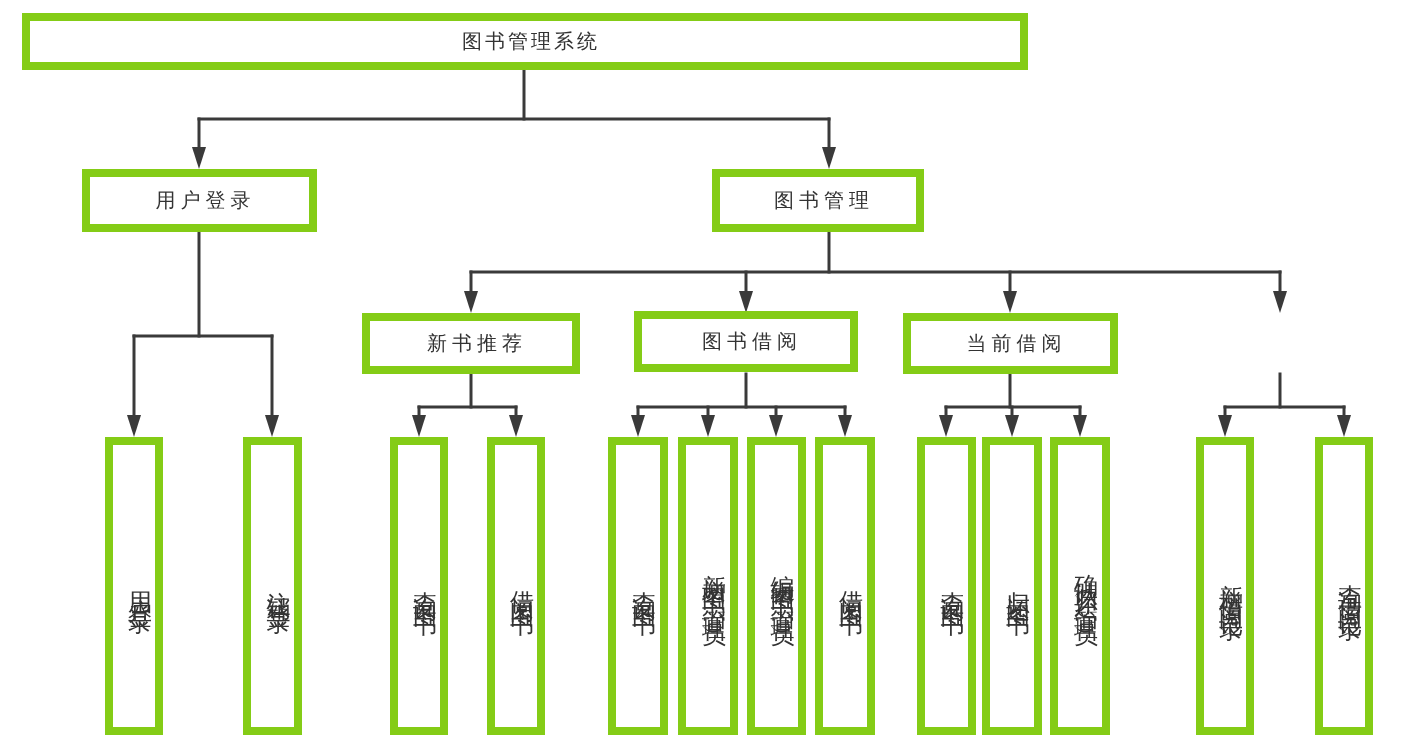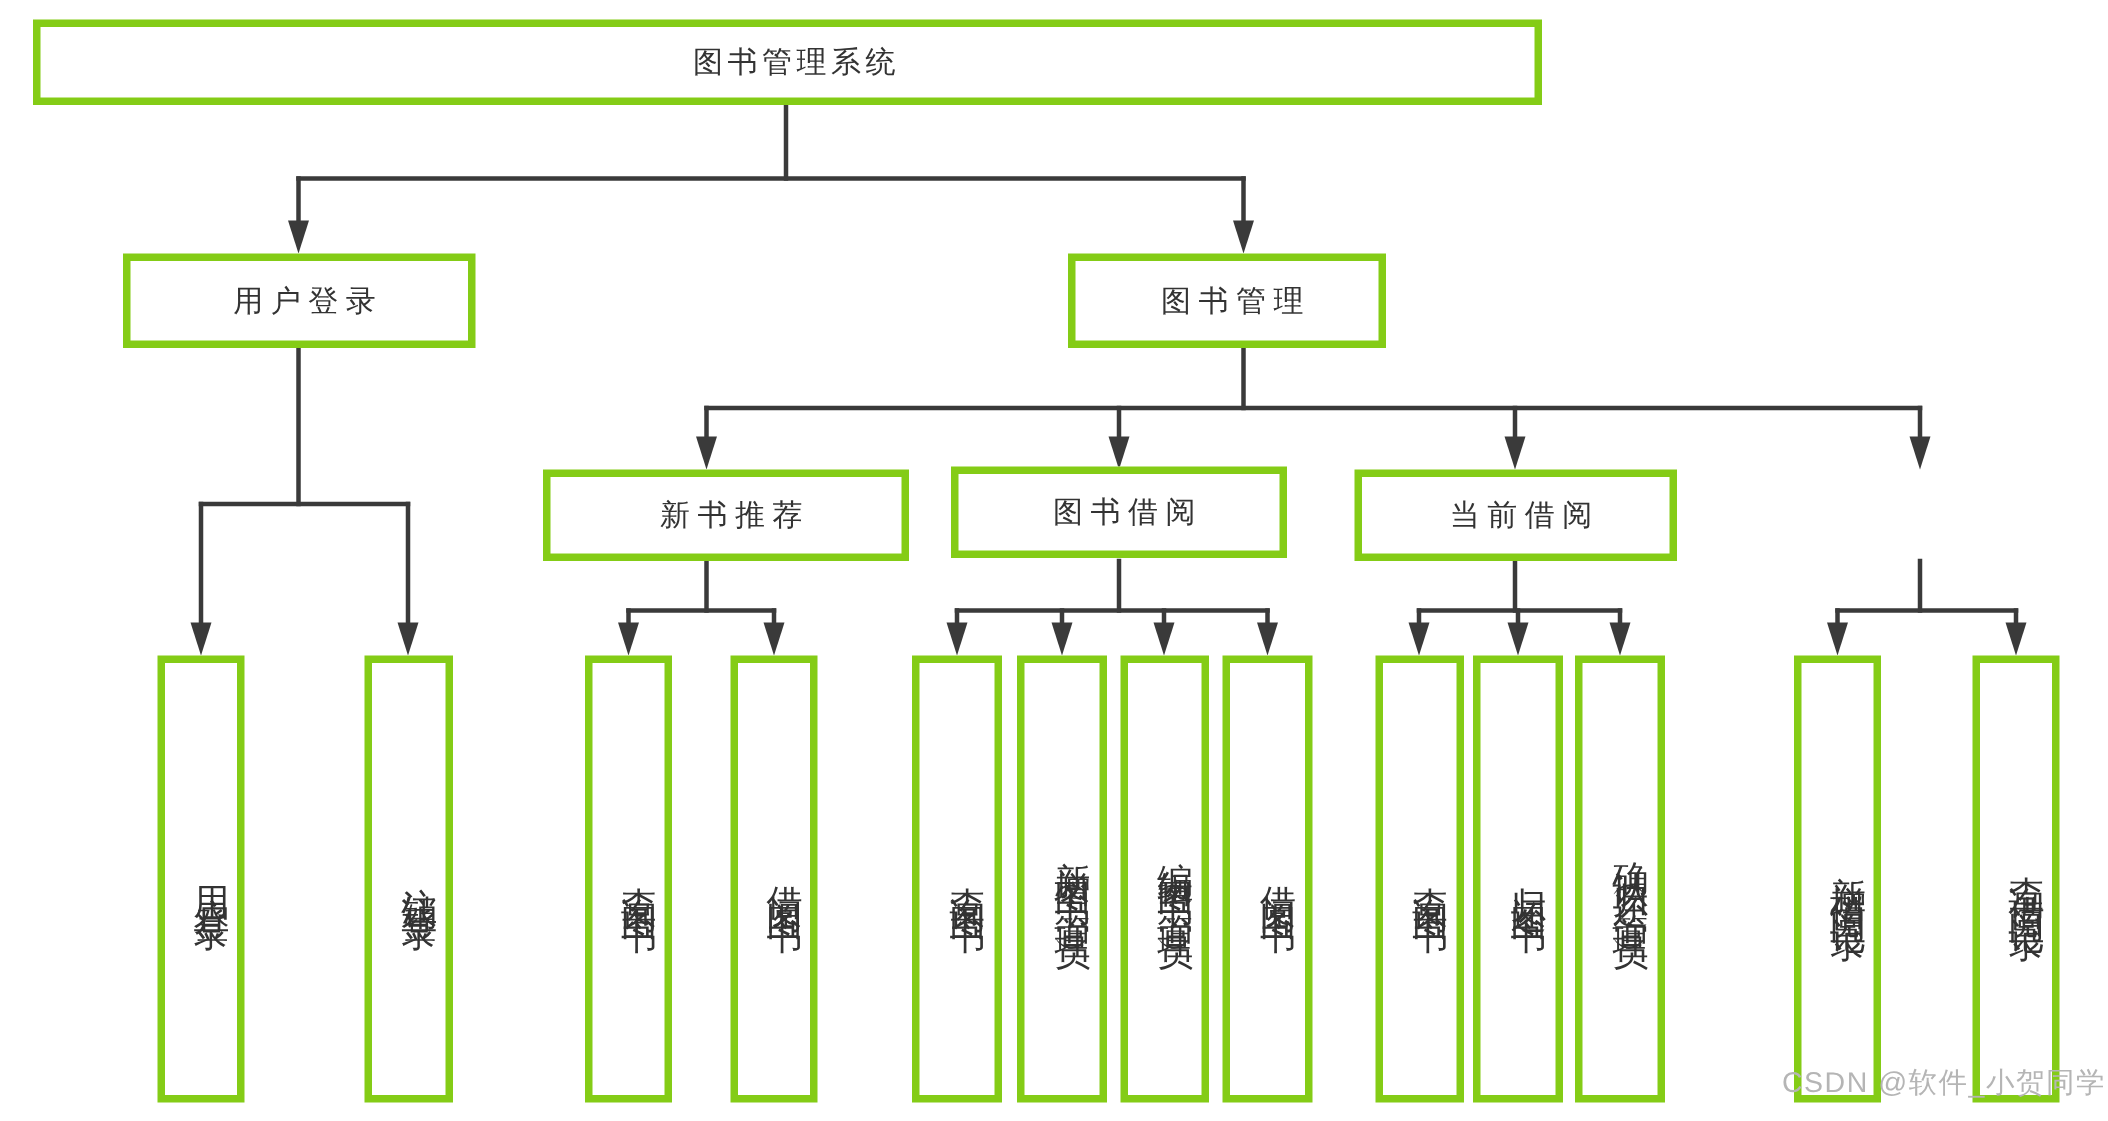--- a/index.html
+++ b/index.html
@@ -8,21 +8,21 @@
     width: 1405px;
     height: 747px;
     background: #ffffff;
     font-family: "Liberation Sans", "DejaVu Sans", sans-serif;
     overflow: hidden;
   }
   svg.wires { position: absolute; left: 0; top: 0; z-index: 1; }
   .node {
     position: absolute;
     box-sizing: border-box;
-    border: 5px solid #84cc16;
+    border: 8px solid #84cc16;
     background: #ffffff;
     display: flex;
     align-items: center;
     justify-content: center;
     color: #333333;
     z-index: 2;
     padding-left: 12px;
   }
   .root-label { font-size: 20px; letter-spacing: 3px; }
   .h-label { font-size: 20px; letter-spacing: 5px; }
@@ -120,21 +120,21 @@
     <span class="root-label">图书管理系统</span>
   </div>
 
   <div class="node" style="left:82px; top:169px; width:235px; height:63px">
     <span class="h-label">用户登录</span>
   </div>
   <div class="node" style="left:712px; top:169px; width:212px; height:63px">
     <span class="h-label">图书管理</span>
   </div>
 
-  <div class="node" style="left:362px; top:313px; width:244px; height:61px">
+  <div class="node" style="left:362px; top:313px; width:218px; height:61px">
     <span class="h-label">新书推荐</span>
   </div>
   <div class="node" style="left:634px; top:311px; width:224px; height:61px">
     <span class="h-label">图书借阅</span>
   </div>
   <div class="node" style="left:903px; top:313px; width:215px; height:61px">
     <span class="h-label">当前借阅</span>
   </div>
 
   <div class="node" style="left:105px; top:437px; width:58px; height:298px">
@@ -174,15 +174,14 @@
     <span class="v-label">确认归还（管理员）</span>
   </div>
 
   <div class="node" style="left:1196px; top:437px; width:58px; height:298px">
     <span class="v-label">新增借阅记录</span>
   </div>
   <div class="node" style="left:1315px; top:437px; width:58px; height:298px">
     <span class="v-label">查询借阅记录</span>
   </div>
 
-  <div class="watermark">CSDN @软件_小贺同学</div>
 
 </div>
 
 </body></html>

